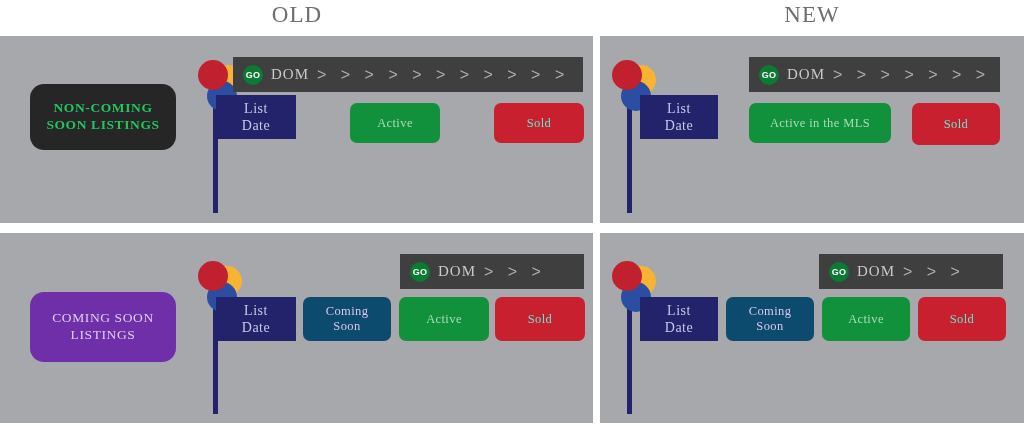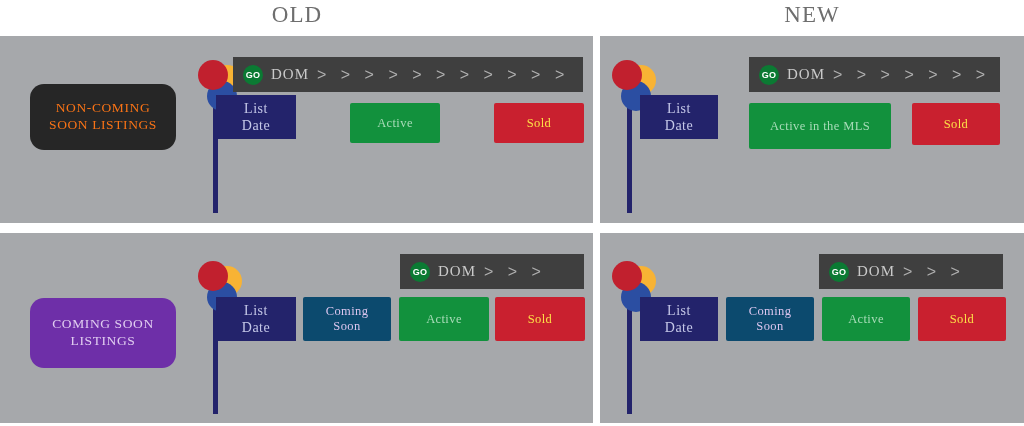--- a/index.html
+++ b/index.html
@@ -54,37 +54,37 @@
     display: flex;
     align-items: center;
     justify-content: center;
     text-align: center;
     border-radius: 14px;
     line-height: 1.25;
     font-size: 13.5px;
     letter-spacing: 0.6px;
     padding: 4px 6px;
   }
-  .category-pill.dark   { background: #262626; color: #f97316; }
-  .category-pill.purple { background: #6e2fa8; color: #e0cdf0; margin-top: 6px; }
+  .category-pill.dark   { background: #262626; color: #22c55e; font-weight: bold; }
+  .category-pill.purple { background: #6e2fa8; color: #e0cdf0; }
 
   
   .badge {
     display: flex;
     align-items: center;
     justify-content: center;
     text-align: center;
-    border-radius: 2px;
+    border-radius: 7px;
     line-height: 1.2;
     font-size: 12.5px;
     letter-spacing: 0.4px;
     padding: 2px 8px;
   }
   .badge.green  { background: #12913d; color: #a9dcb9; }
-  .badge.red    { background: #c9202f; color: #fde047; text-align: right; }
+  .badge.red    { background: #c9202f; color: #5eead4; text-align: right; }
   .badge.purple { background: #0c4a6e; color: #dcc6ef; }
 
   
   .flag-label {
     display: flex;
     align-items: center;
     justify-content: center;
     text-align: center;
     background: #23236b;
     color: #c5c8e8;
@@ -181,21 +181,21 @@
     </div>
 
     <div class="item flag-label" style="left:40px; top:59px; width:78px; height:44px;">List<br>Date</div>
 
     <div class="item dom-bar" style="left:149px; top:21px; width:251px; height:35px;">
       <span class="go-badge">GO</span>
       <span class="dom-text">DOM</span>
       <span class="chevrons">&gt; &gt; &gt; &gt; &gt; &gt; &gt;</span>
     </div>
 
-    <div class="item badge green" style="left:149px; top:67px; width:142px; height:46px;">Active in the MLS</div>
+    <div class="item badge green" style="left:149px; top:67px; width:142px; height:40px;">Active in the MLS</div>
 
     <div class="item badge red" style="left:312px; top:67px; width:88px; height:42px;">Sold</div>
   </div>
 
   <div class="panel" id="panel-old-bottom">
 
     <div class="item category-pill purple" style="left:30px; top:59px; width:146px; height:70px;">COMING SOON<br>LISTINGS</div>
 
     <div class="balloons" style="left:198px; top:26px;">
       <svg width="48" height="155" viewBox="0 0 48 155">

